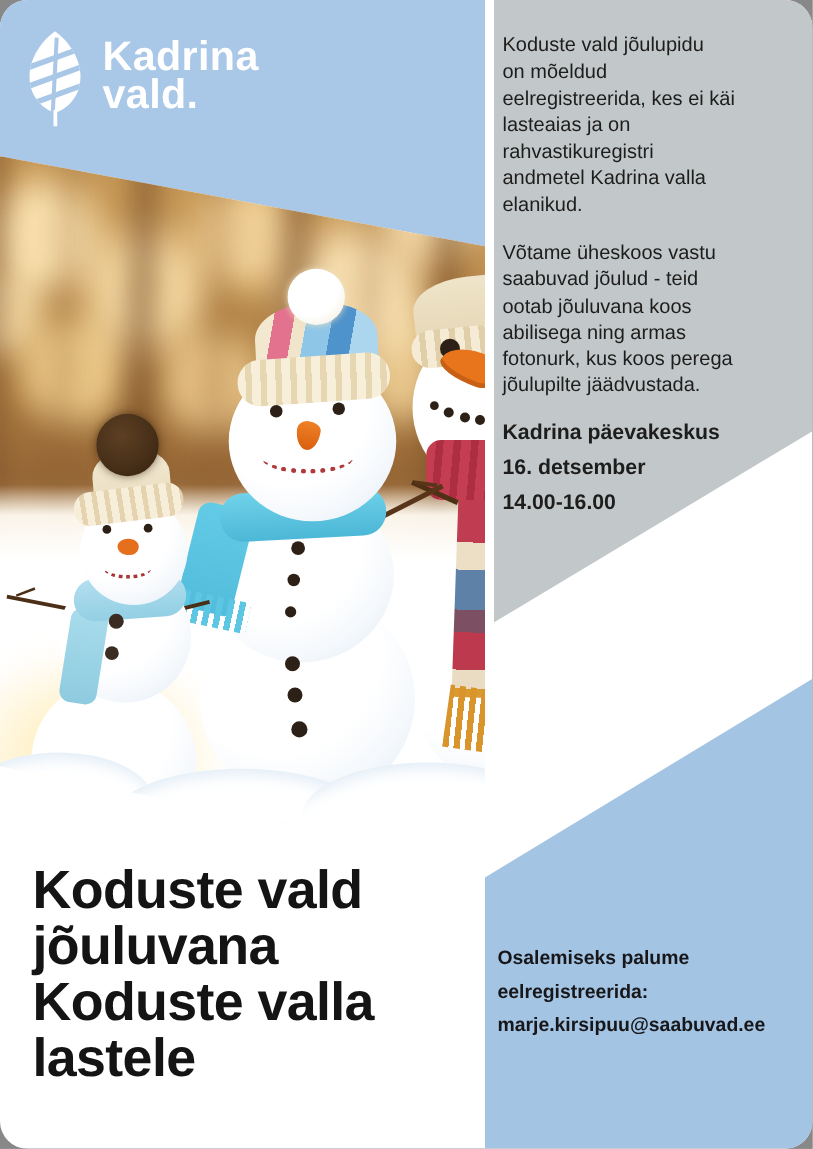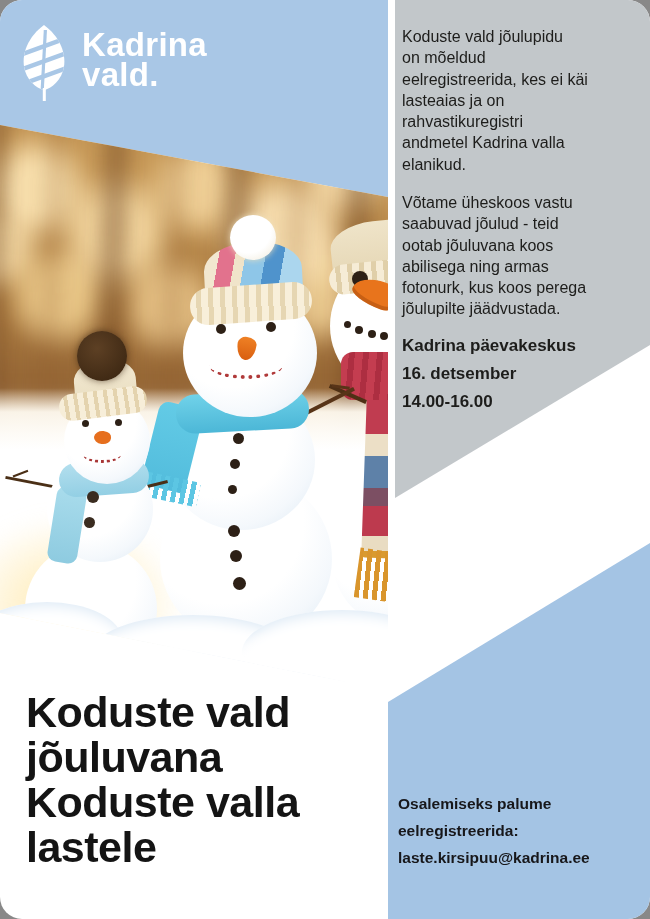--- a/index.html
+++ b/index.html
@@ -29,21 +29,21 @@
   
   .intro{left:402px;top:26px;font-size:16px;line-height:21.3px;font-weight:500;}
   .details{left:402px;top:192px;font-size:16px;line-height:21.3px;font-weight:500;}
   .event{left:402px;top:332px;font-size:17px;line-height:28px;font-weight:700;}
   .intro div,.details div,.event div{position:static;white-space:nowrap;}
 
   
   .title{left:26px;top:690px;font-size:43px;line-height:45px;font-weight:700;
     letter-spacing:-.5px;color:#141414;}
   .title div{position:static;white-space:nowrap;}
-  .contact{left:398px;top:790px;font-size:15.5px;line-height:27px;font-weight:700;color:#17171a;}
+  .contact{left:398px;top:753px;font-size:15.5px;line-height:27px;font-weight:700;color:#17171a;}
   .contact div{position:static;white-space:nowrap;}
 
   
   .photo{left:0;top:0;width:388px;height:690px;
     clip-path:polygon(0 125px,100% 197px,100% 690px,0 613px);}
   .ph-base{inset:-16px;filter:blur(8px);background:
     radial-gradient(circle at 50px 205px, rgba(250,226,176,.95) 0 26px, rgba(250,226,176,0) 60px),
     radial-gradient(circle at 132px 248px, rgba(248,220,165,.9) 0 30px, rgba(248,220,165,0) 66px),
     radial-gradient(circle at 215px 205px, rgba(246,216,160,.85) 0 24px, rgba(246,216,160,0) 56px),
     radial-gradient(circle at 300px 252px, rgba(250,226,180,.92) 0 34px, rgba(250,226,180,0) 72px),
@@ -292,16 +292,16 @@
   <div class="title">
     <div>Koduste vald</div>
     <div>jõuluvana</div>
     <div>Koduste valla</div>
     <div>lastele</div>
   </div>
 
   <div class="contact">
     <div>Osalemiseks palume</div>
     <div>eelregistreerida:</div>
-    <div>laste.kirsipuu@kadrina.ee</div>
+    <div>marje.kirsipuu@saabuvad.ee</div>
   </div>
 
 </div>
 
 </body></html>

